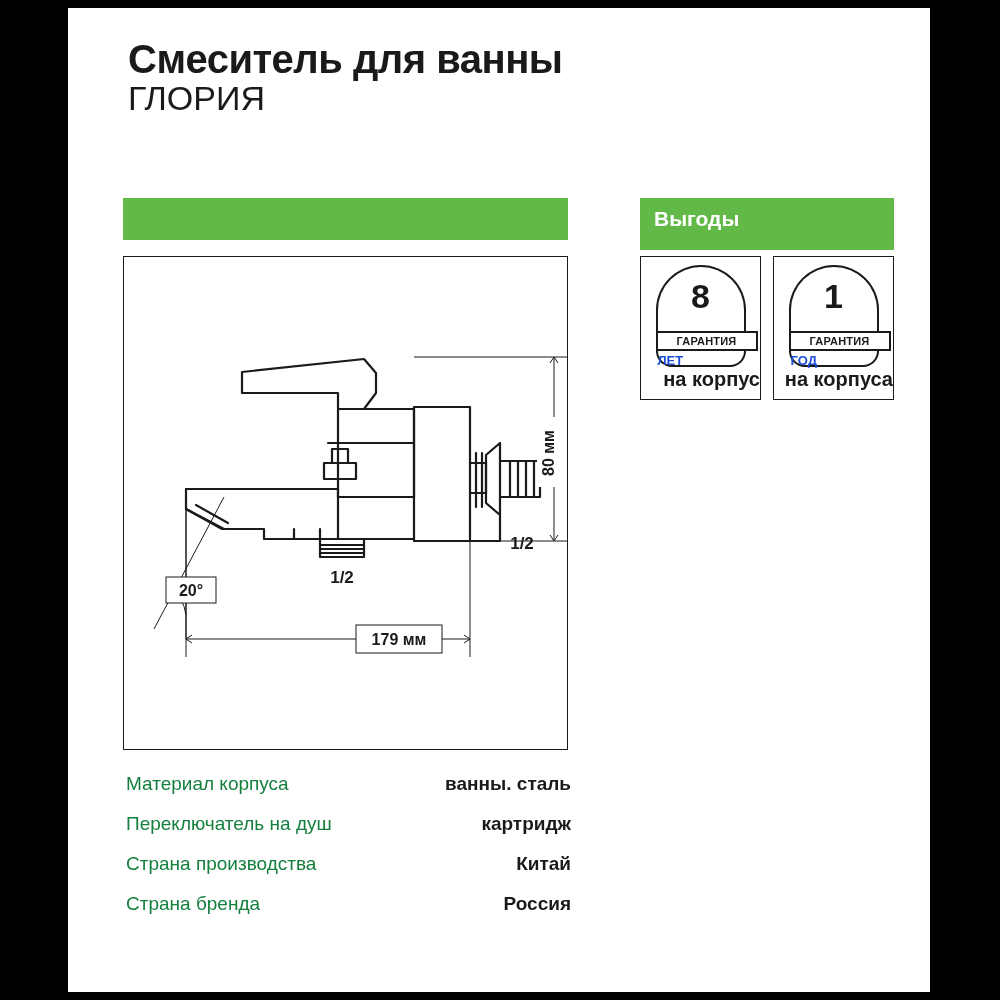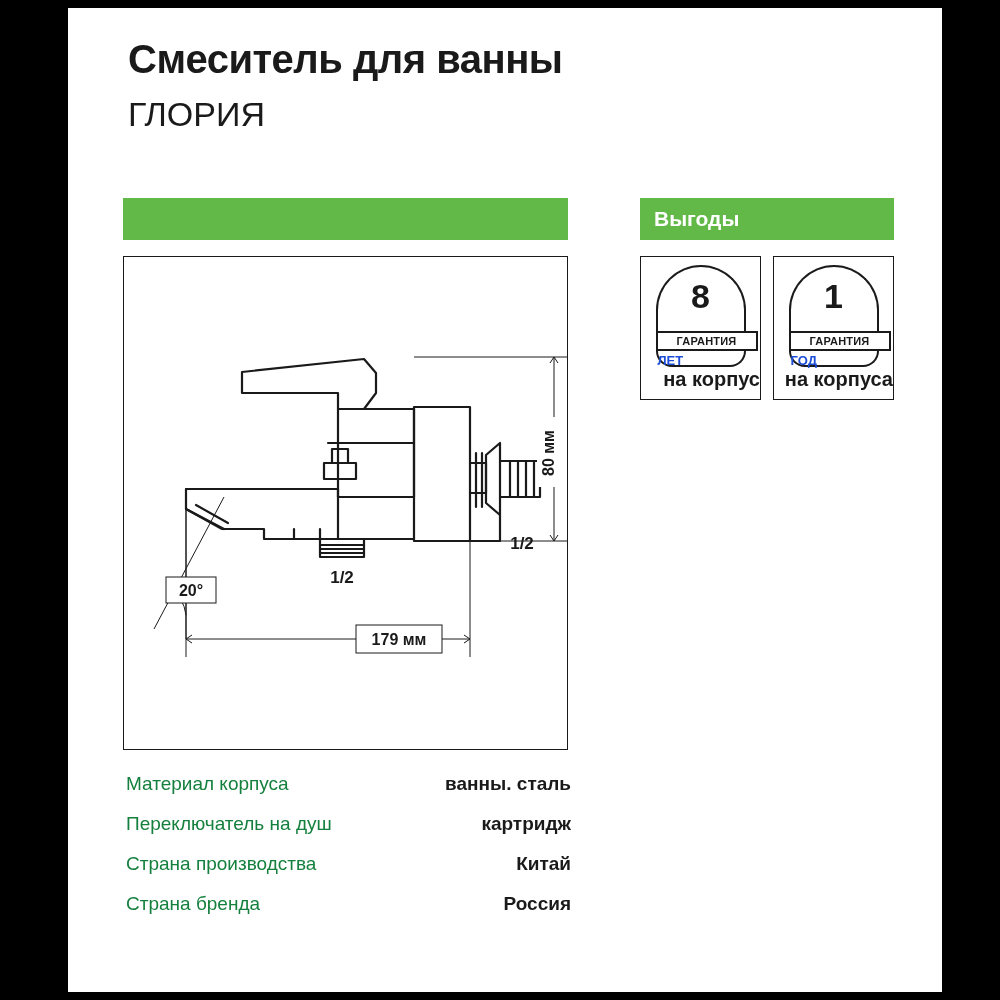--- a/index.html
+++ b/index.html
@@ -13,59 +13,58 @@
     font-family: "Liberation Sans", sans-serif;
     overflow: hidden;
   }
   .page {
     position: absolute;
     left: 68px;
     top: 8px;
     width: 862px;
     height: 984px;
     background: #ffffff;
-    padding-left: 12px;
   }
   .title-block {
     position: absolute;
     left: 60px;
     top: 30px;
     width: 700px;
   }
   .title-main {
     font-size: 40px;
     font-weight: bold;
     color: #1a1a1a;
     letter-spacing: -0.5px;
     line-height: 1.05;
   }
   .title-sub {
     font-size: 34px;
     font-weight: normal;
     color: #1a1a1a;
     line-height: 1.1;
-    margin-top: 16px;
+    margin-top: 0;
   }
 
   
   .green-bar {
     position: absolute;
     background: #63b948;
   }
   .bar-left {
     left: 55px;
     top: 190px;
     width: 445px;
     height: 42px;
   }
   .bar-right {
     left: 572px;
     top: 190px;
     width: 254px;
-    height: 42px;
+    height: 52px;
     text-align: center;
   }
   .bar-right-label {
     position: absolute;
     left: 14px;
     top: 9px;
     font-size: 21px;
     font-weight: bold;
     color: #ffffff;
   }

